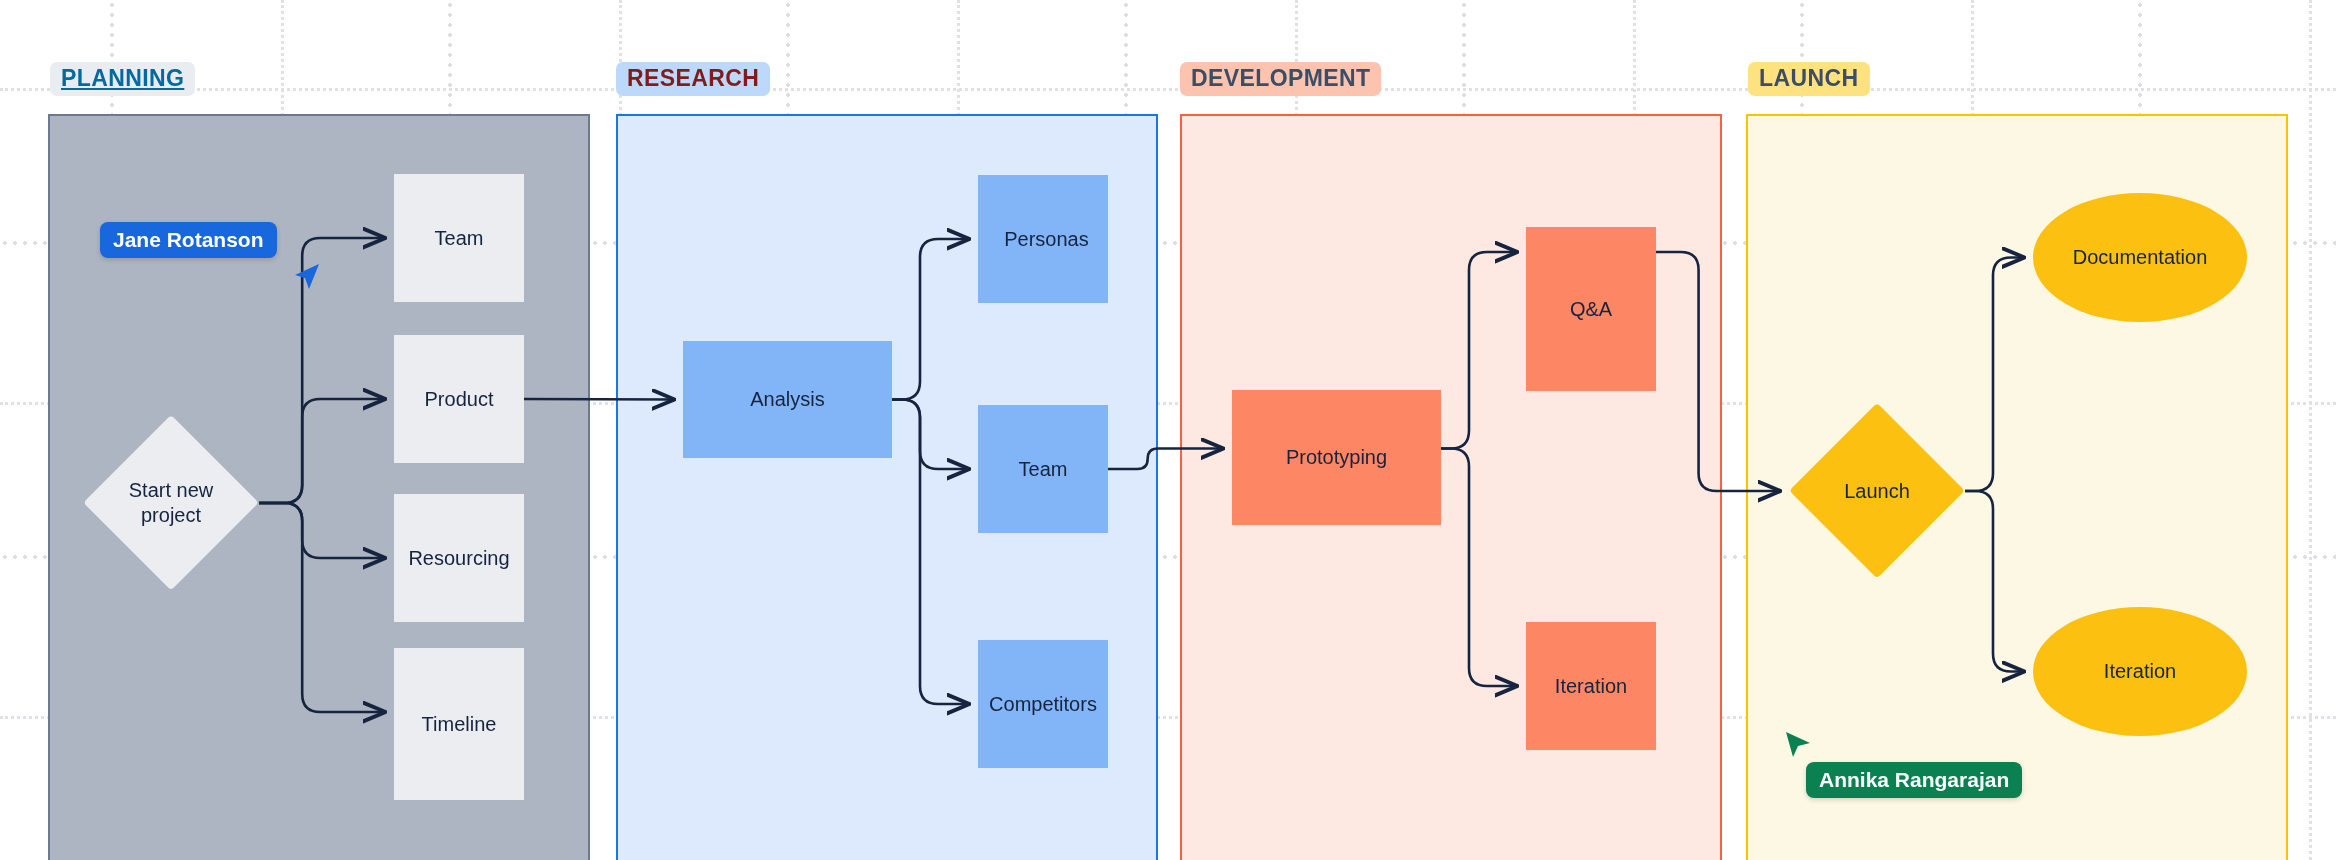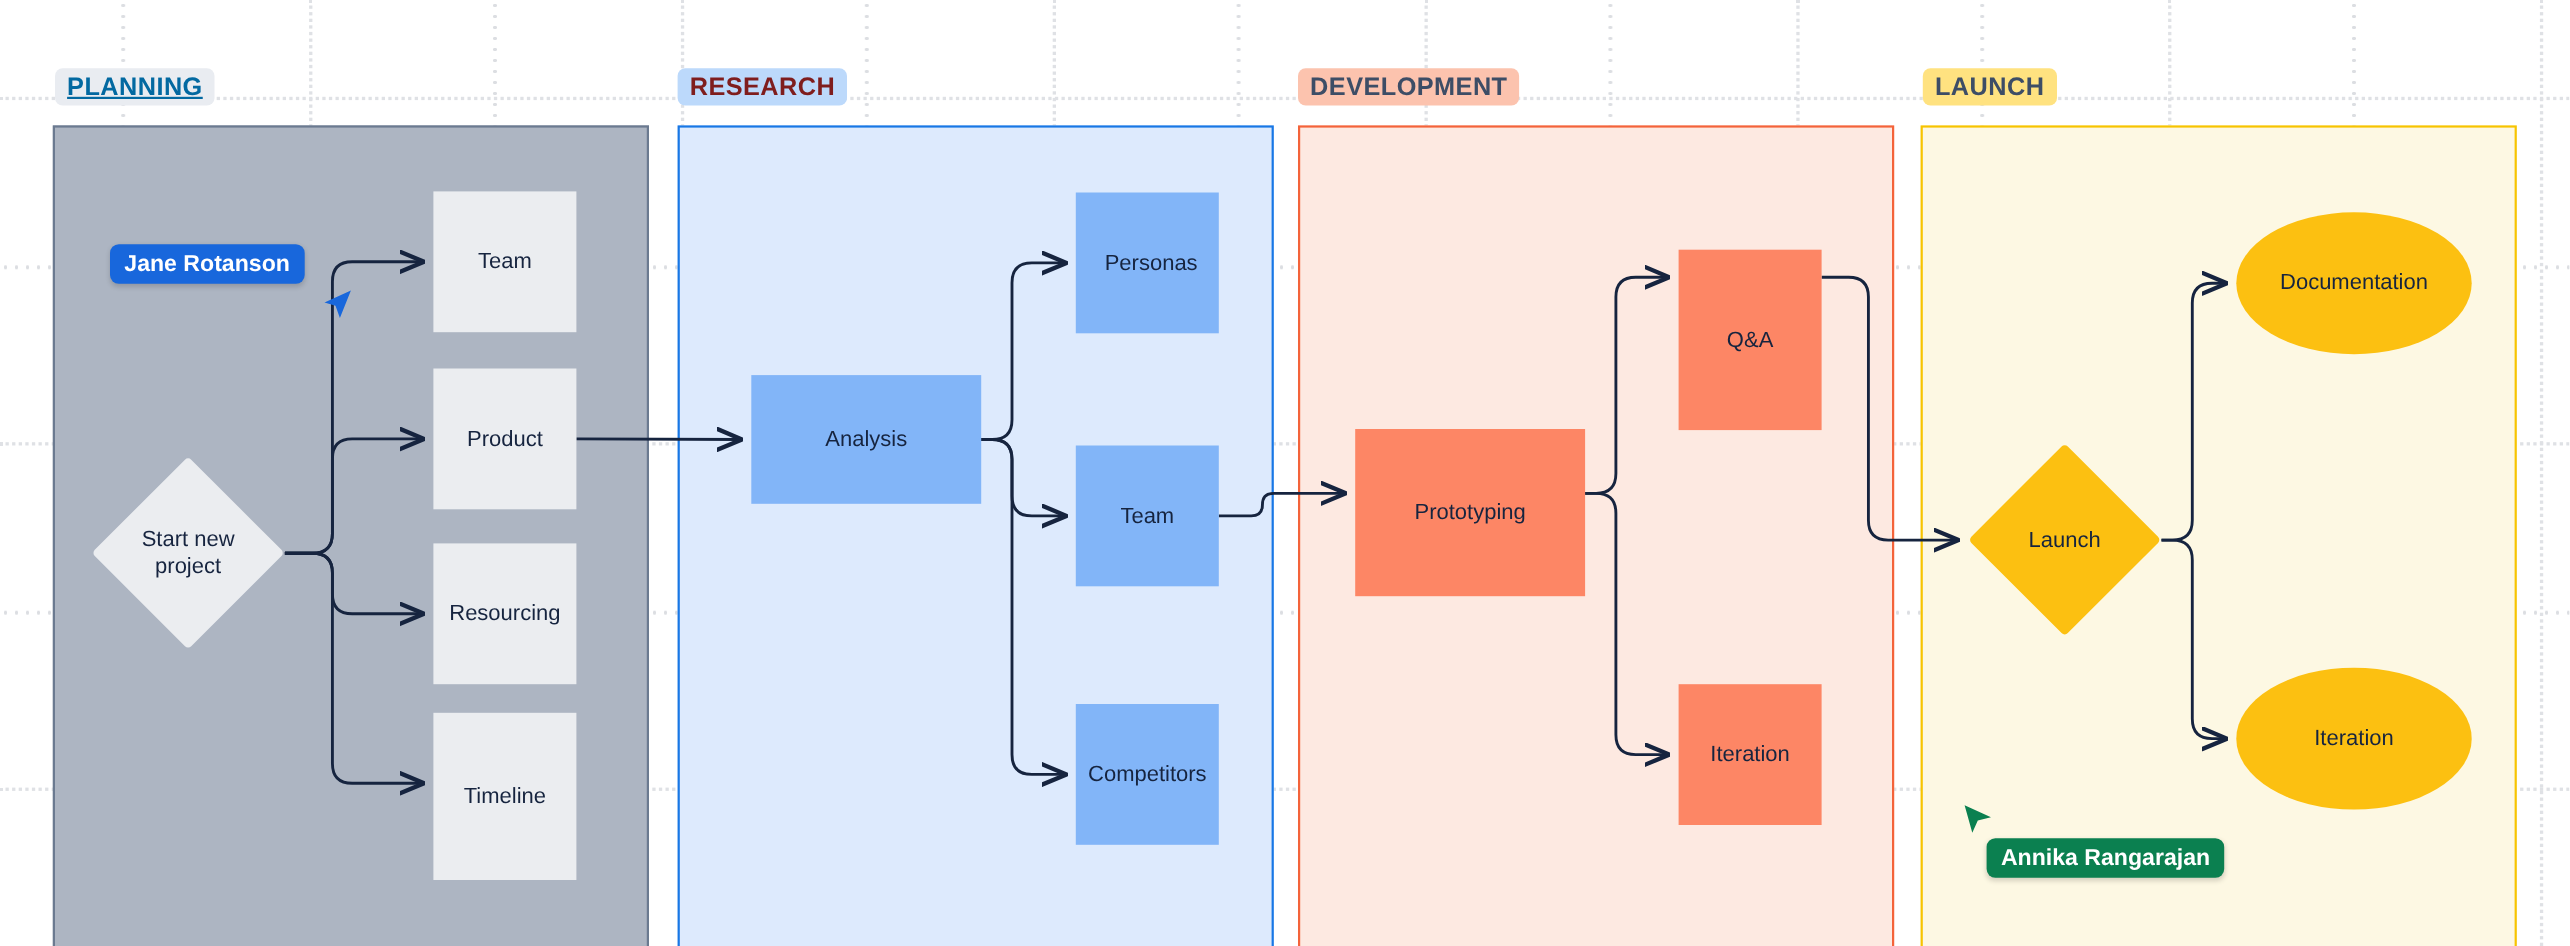--- a/index.html
+++ b/index.html
@@ -196,21 +196,21 @@
       </div>
       <div class="node rect" style="left: 978px; top: 175px; width: 130px; height: 128px; background: rgb(130, 181, 248); padding-left: 11px;">
         <span>Personas</span>
       </div>
       <div class="node rect" style="left: 978px; top: 405px; width: 130px; height: 128px; background: rgb(130, 181, 248);">
         <span>Team</span>
       </div>
       <div class="node rect" style="left: 978px; top: 640px; width: 130px; height: 128px; background: rgb(130, 181, 248);">
         <span>Competitors</span>
       </div>
-      <div class="node rect" style="left: 1232px; top: 390px; width: 209px; height: 152px; background: rgb(253, 134, 101); justify-content: center;">
+      <div class="node rect" style="left: 1232px; top: 390px; width: 209px; height: 135px; background: rgb(253, 134, 101); justify-content: center;">
         <span>Prototyping</span>
       </div>
       <div class="node rect" style="left: 1526px; top: 188px; width: 130px; height: 164px; background: rgb(253, 134, 101); margin-top: 39px;">
         <span>Q&amp;A</span>
       </div>
       <div class="node rect" style="left: 1526px; top: 622px; width: 130px; height: 128px; background: rgb(253, 134, 101);">
         <span>Iteration</span>
       </div>
       <div class="node diamond" style="left: 1789px; top: 403px; width: 176px; height: 176px;">
         <div class="diamond-shape" style="width: 124.432px; height: 124.432px; background: rgb(252, 192, 17);"></div>

